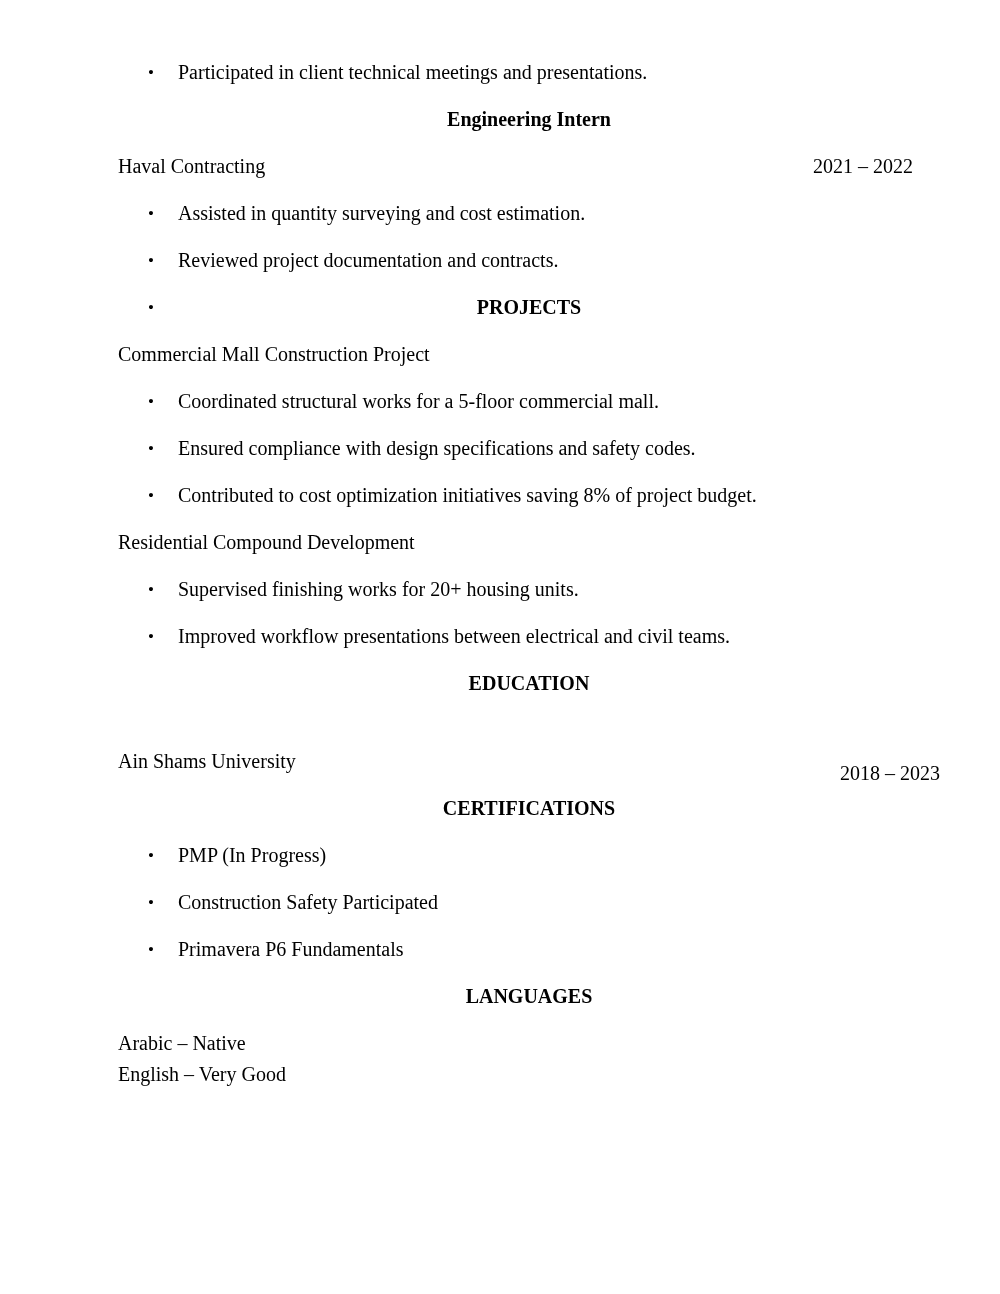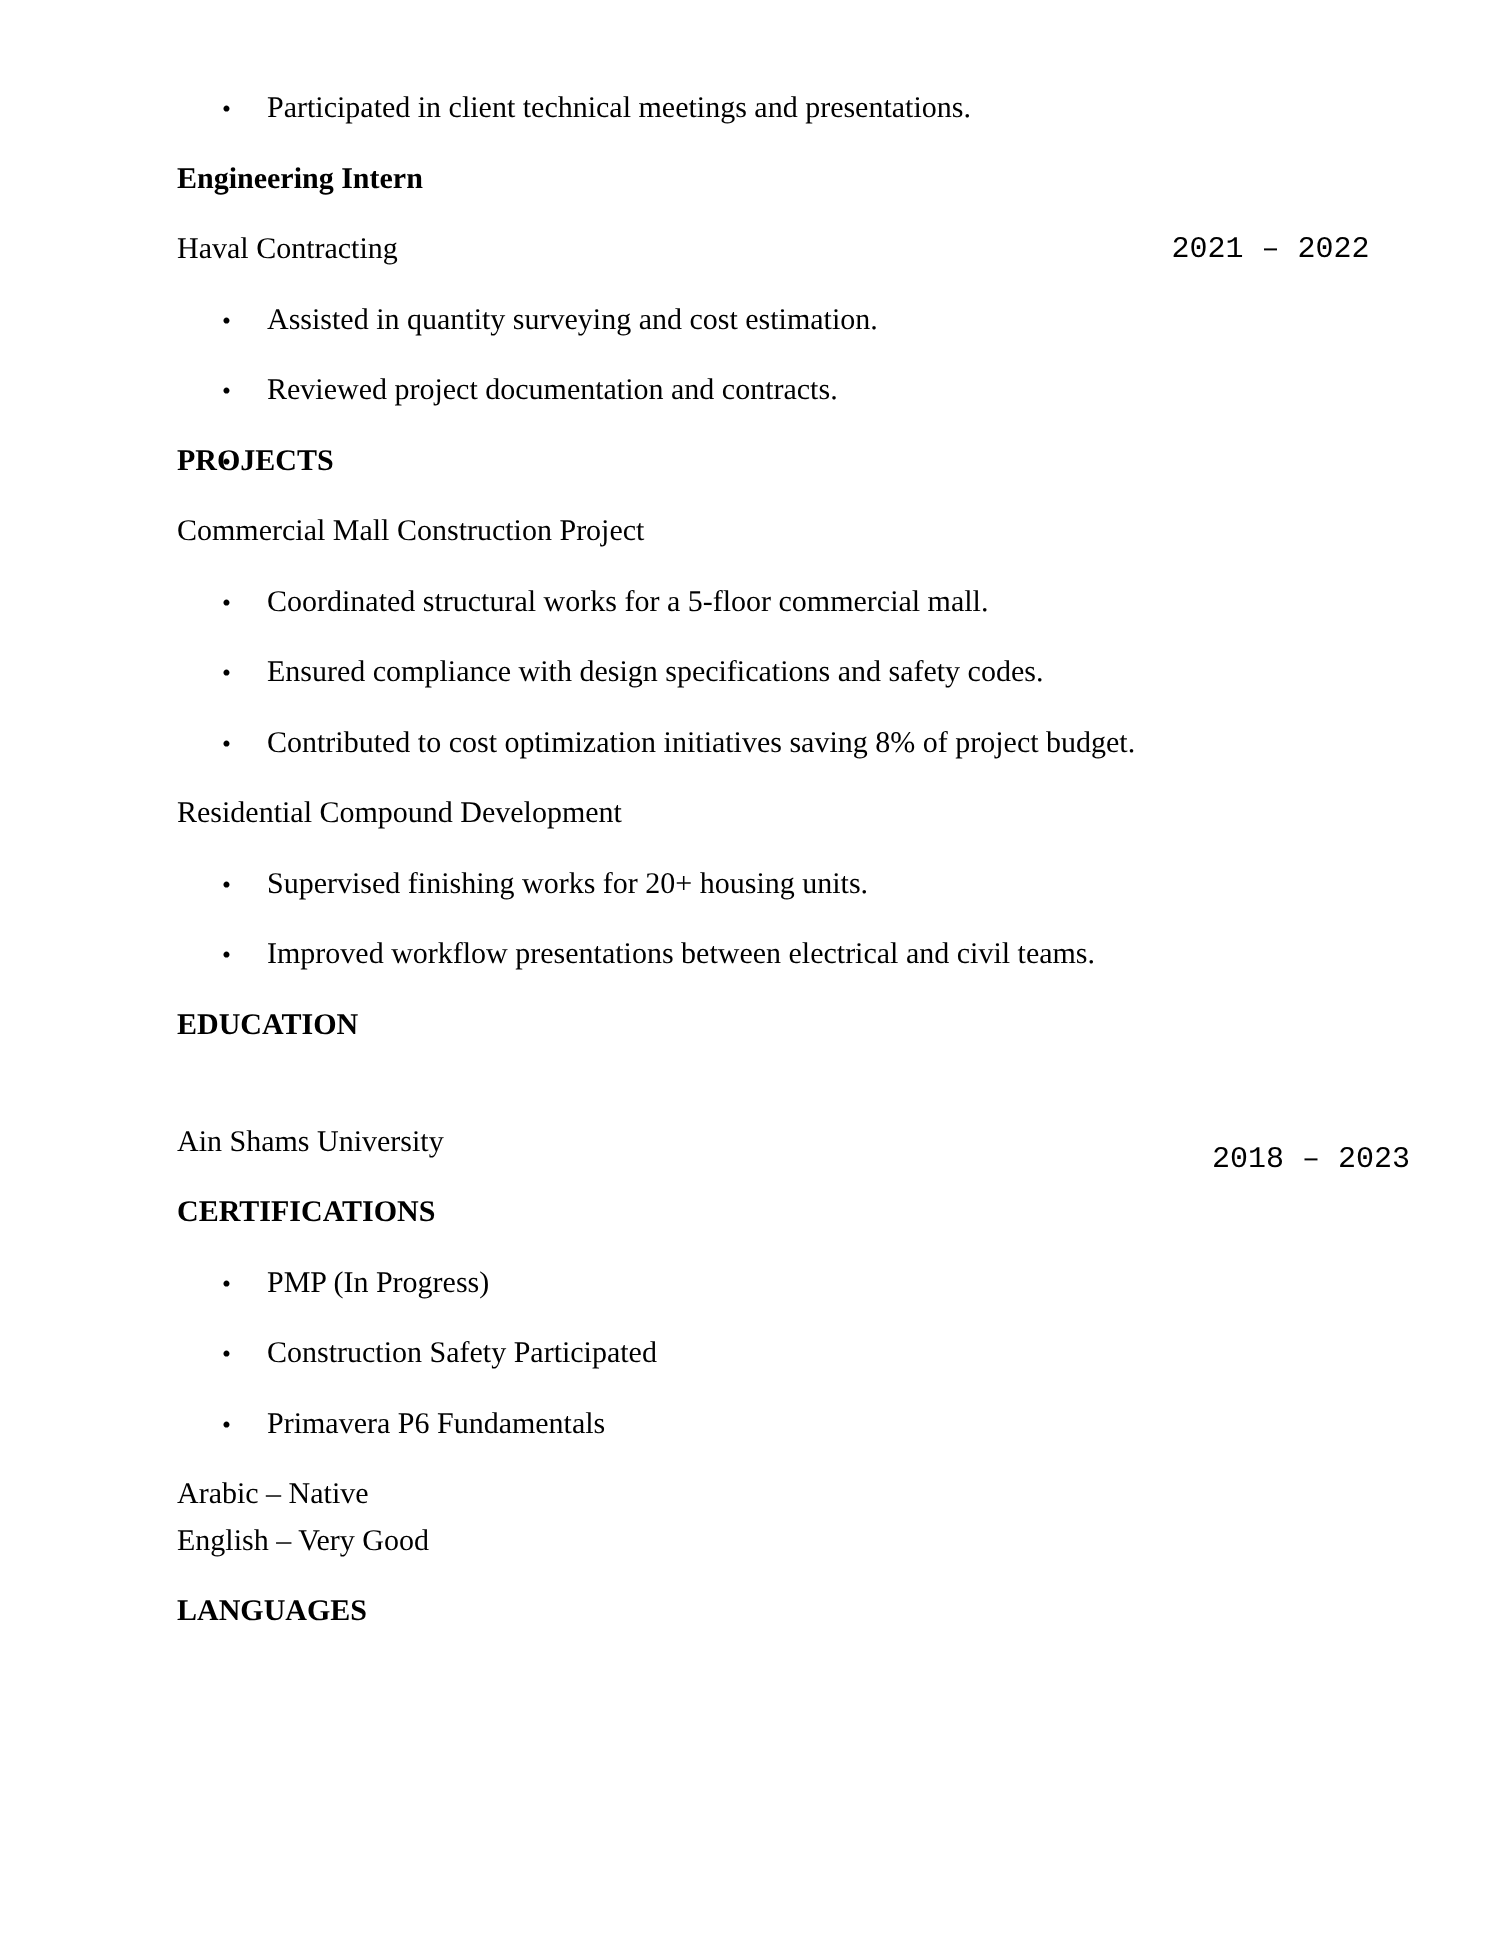--- a/index.html
+++ b/index.html
@@ -13,39 +13,38 @@
   }
   .page {
     position: relative;
     width: 1000px;
     height: 1294px;
     padding: 57px 60px 0 118px;
     background: #ffffff;
   }
   p, li { font-size: 20px; line-height: 31px; }
   .para { margin: 0 0 16px 0; }
-  .heading { font-weight: bold; }
+  .heading { font-weight: bold; text-align: center; }
   ul.bullets { list-style: none; margin: 0; padding: 0; }
   ul.bullets li {
     position: relative;
     padding-left: 60px;
     margin: 0 0 16px 0;
   }
   ul.bullets .dot {
     position: absolute;
     left: 30px;
     top: 0;
     font-size: 17px;
   }
   .row { position: relative; }
   .date {
     position: absolute;
     top: 0;
     white-space: nowrap;
-    font-family: Liberation Mono, monospace;
   }
   .date-job { right: 27px; }
   .date-edu { right: 0; top: 31px; margin-top: 12px; }
 </style>
 </head>
 <body>
 
 <div class="page">
 
   <ul class="bullets">
@@ -126,20 +125,20 @@
     <li>
       <span class="dot">•</span>
       <span>Construction Safety Participated</span>
     </li>
     <li>
       <span class="dot">•</span>
       <span>Primavera P6 Fundamentals</span>
     </li>
   </ul>
 
+  <p class="para heading">LANGUAGES</p>
+
   <p class="para">
     <span>Arabic – Native</span><br>
     <span>English – Very Good</span>
   </p>
 
-  <p class="para heading">LANGUAGES</p>
-
 </div>
 
 </body></html>

